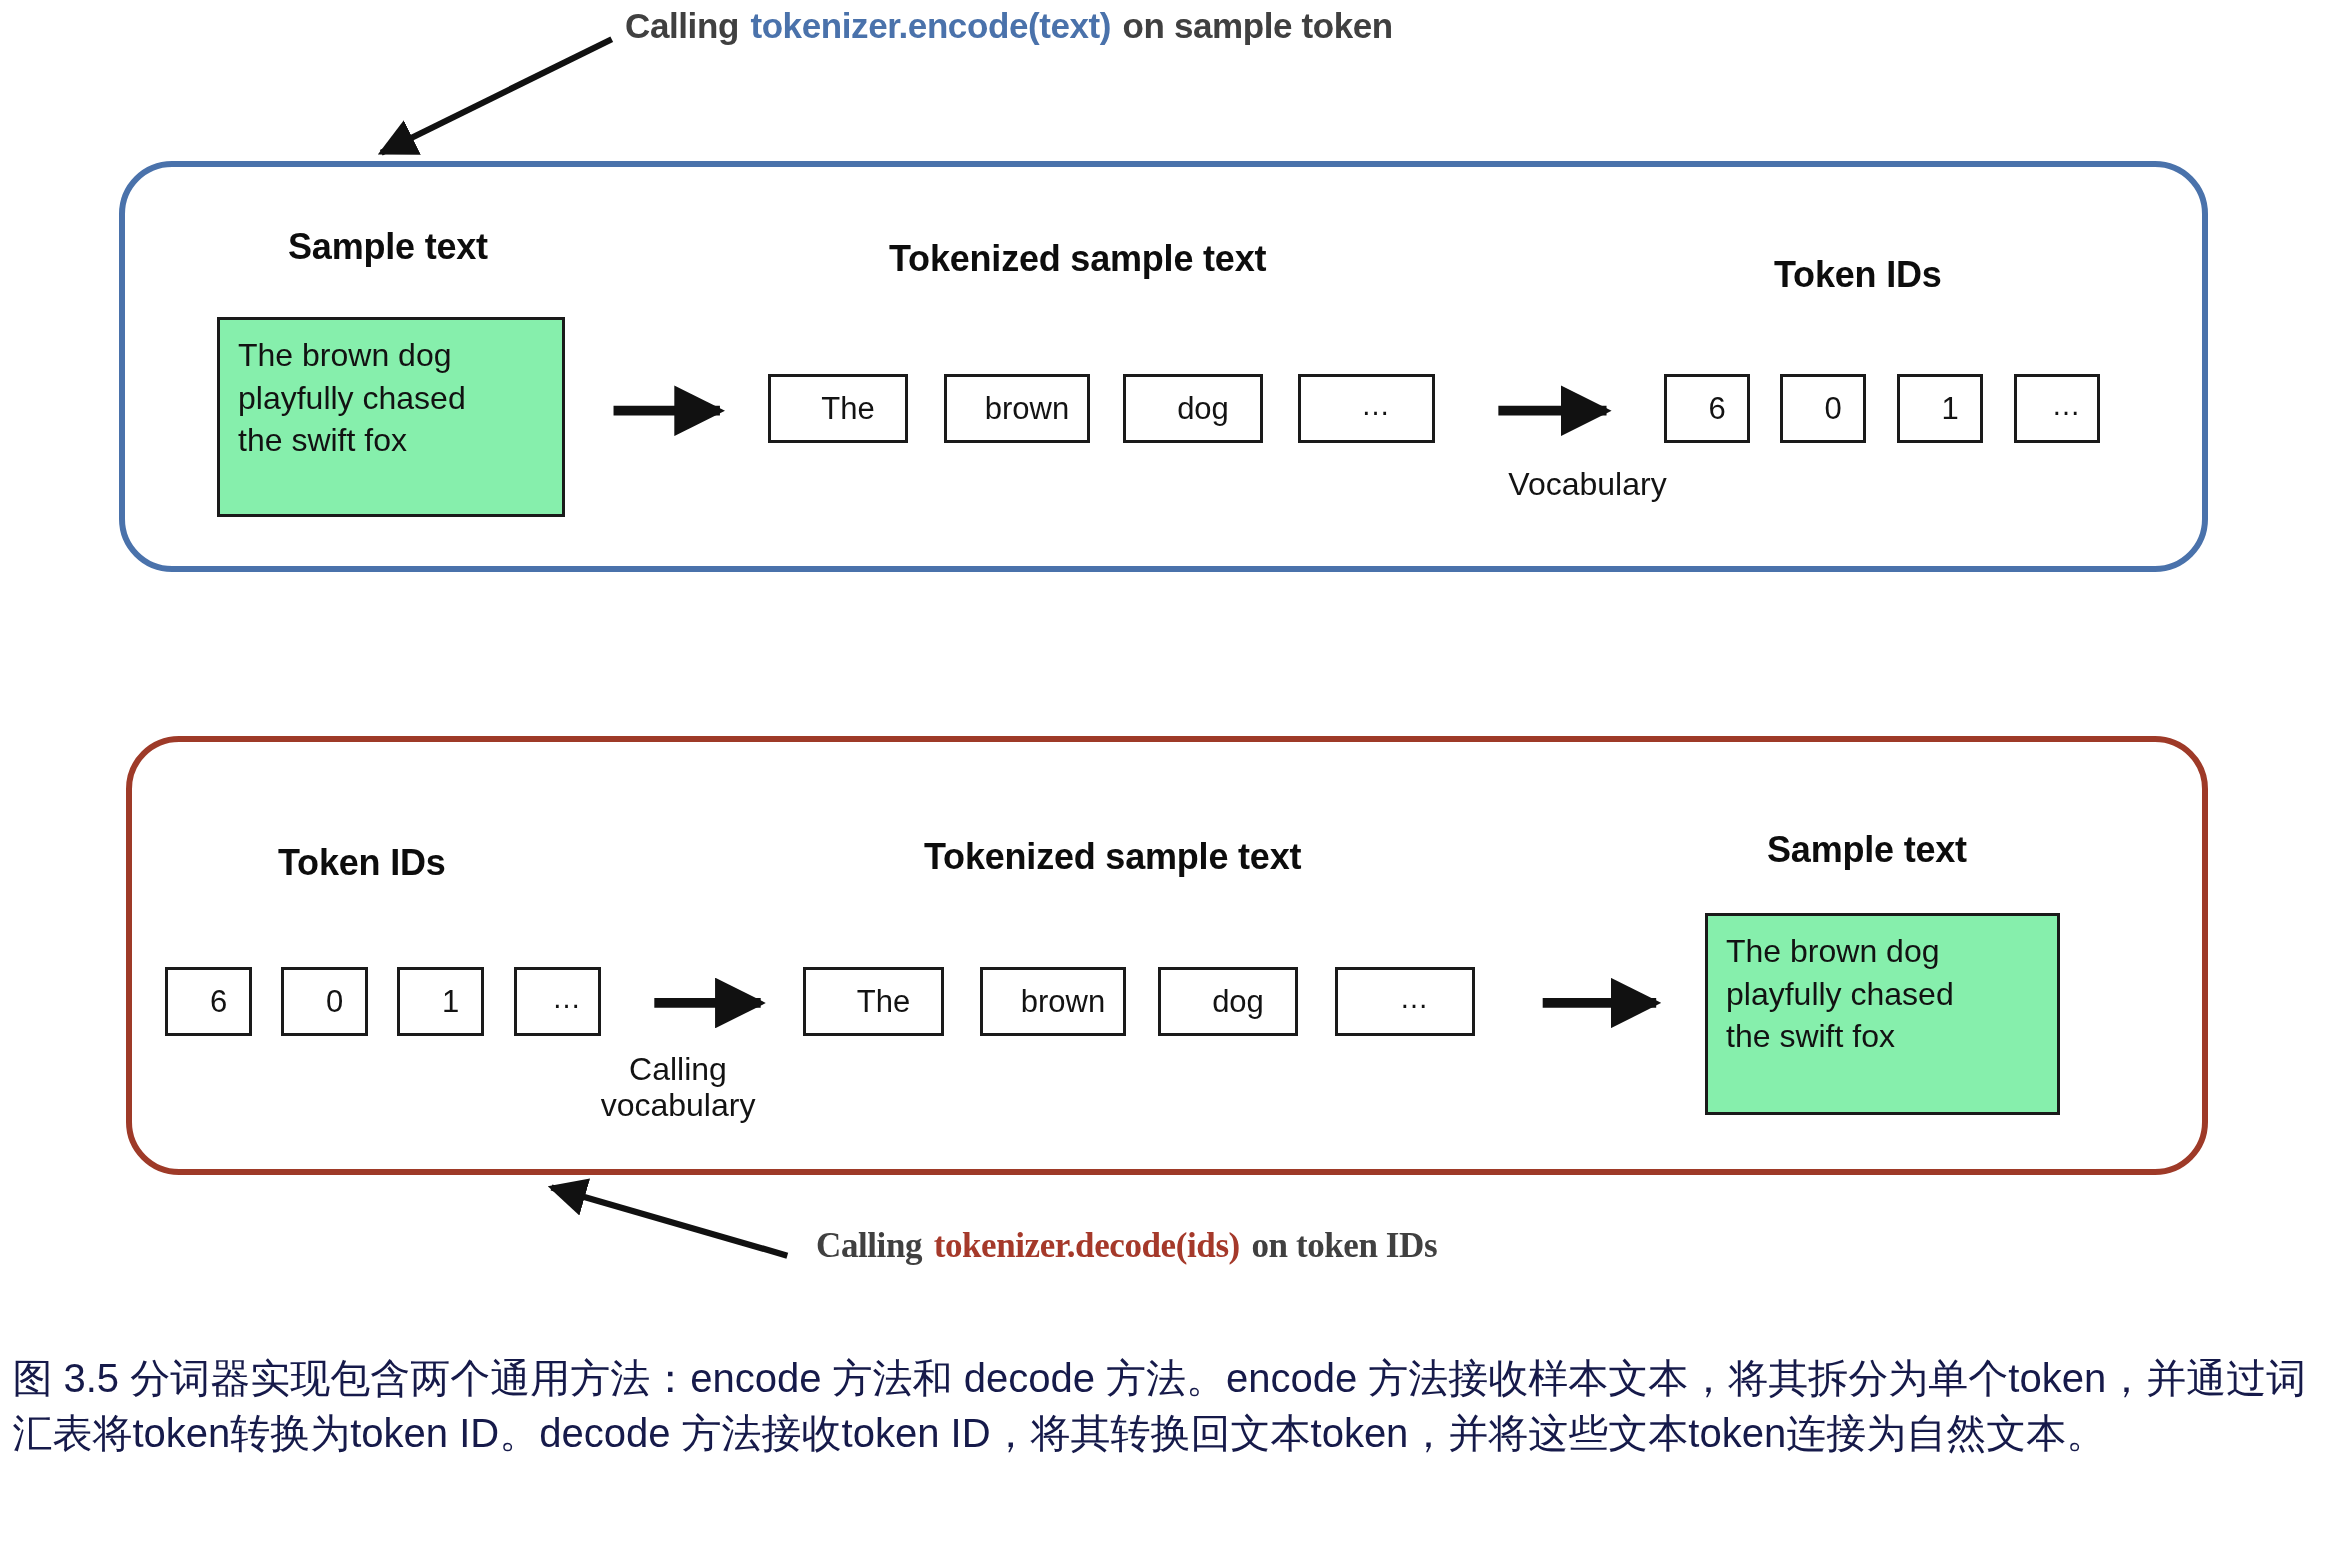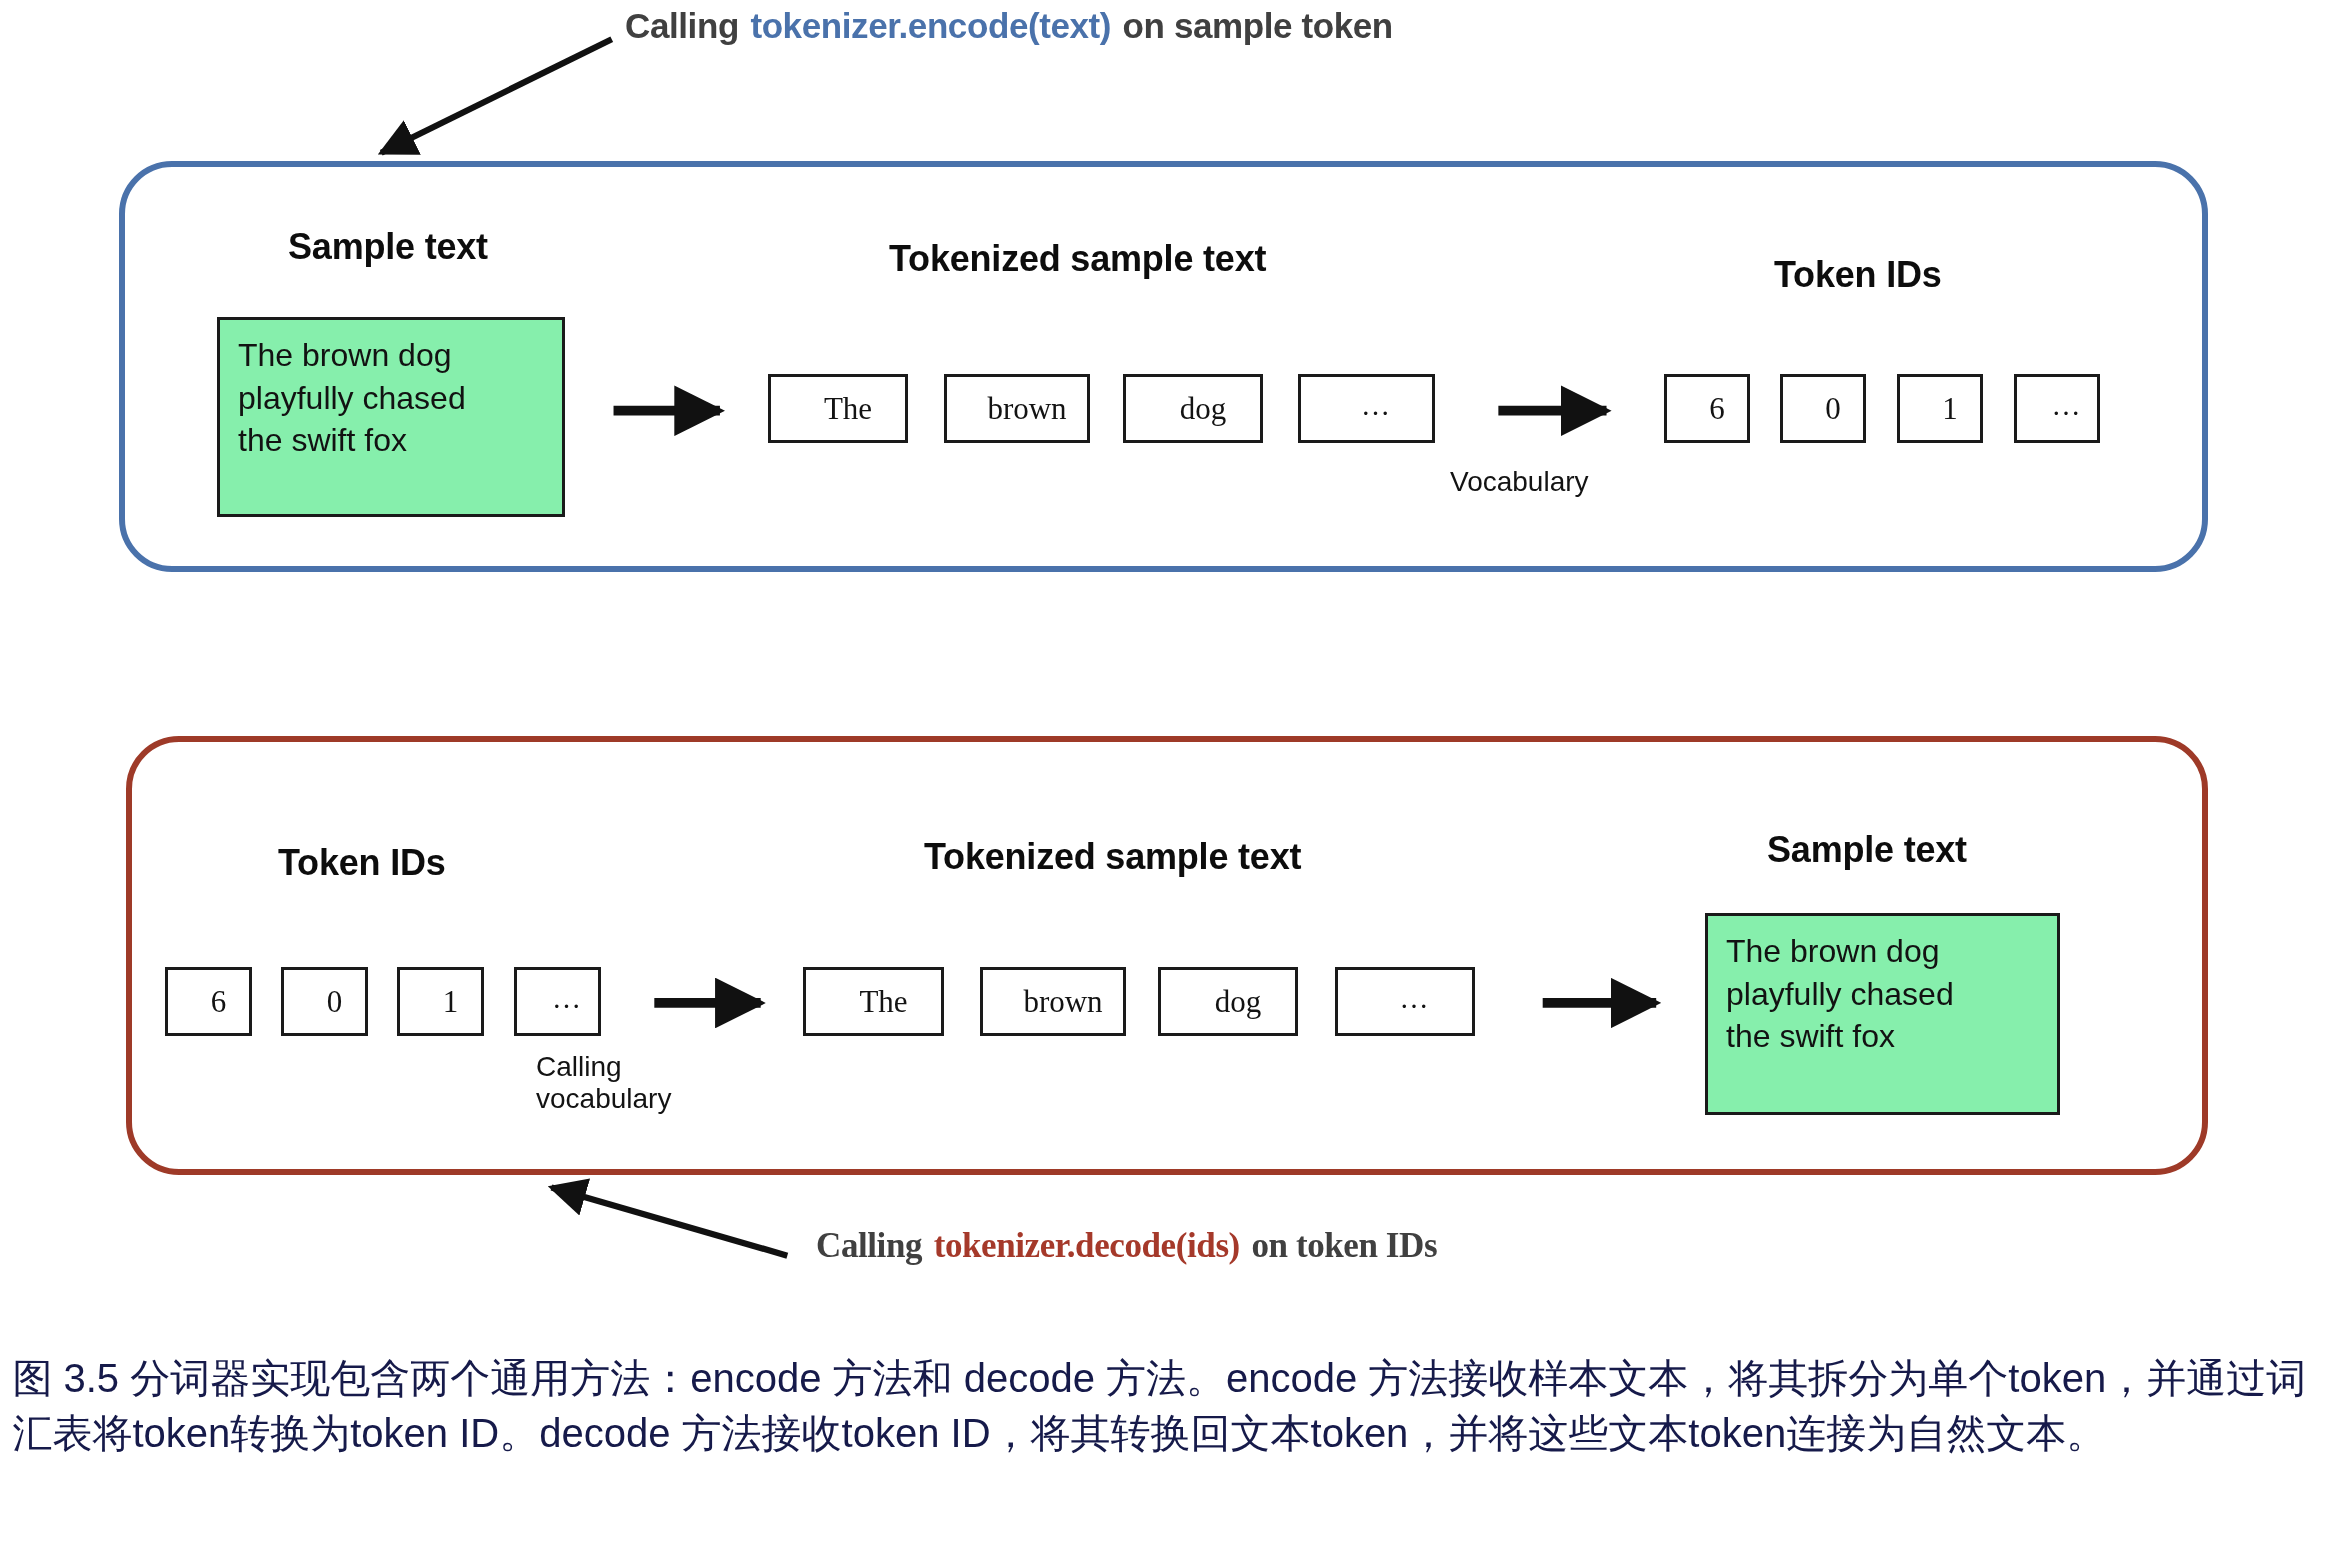--- a/index.html
+++ b/index.html
@@ -70,33 +70,33 @@
   
   .cell {
     position: absolute;
     border: 3.5px solid #1a1a1a;
     background: #fff;
     display: flex;
     align-items: center;
     justify-content: center;
     font-size: 31px;
     color: #131313;
-    font-family: Liberation Serif, serif;
+    font-family: Liberation Sans, sans-serif;
     line-height: 1;
     padding-left: 20px;
   }
   .cell.ellipsis { font-size: 29px; letter-spacing: 1.8px; padding-bottom: 7px; }
 
   
   .sub-label {
     position: absolute;
-    font-size: 28px;
+    font-size: 32px;
     color: #131313;
     white-space: nowrap;
-    text-align: left;
+    text-align: center;
     font-family: "Liberation Sans", sans-serif;
     line-height: 1.14;
   }
 
   
   #arrows { position: absolute; left: 0; top: 0; width: 2330px; height: 1568px; pointer-events: none; }
 
   
   #caption {
     position: absolute;

